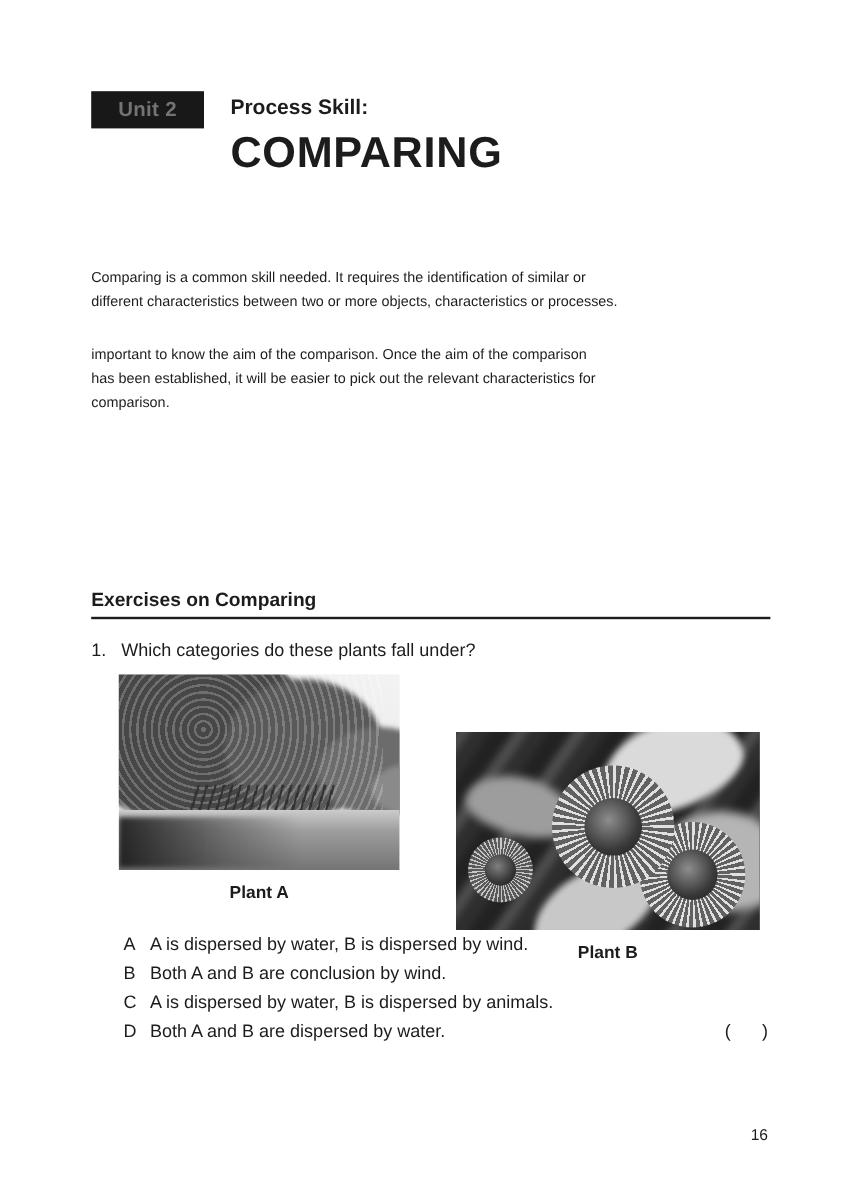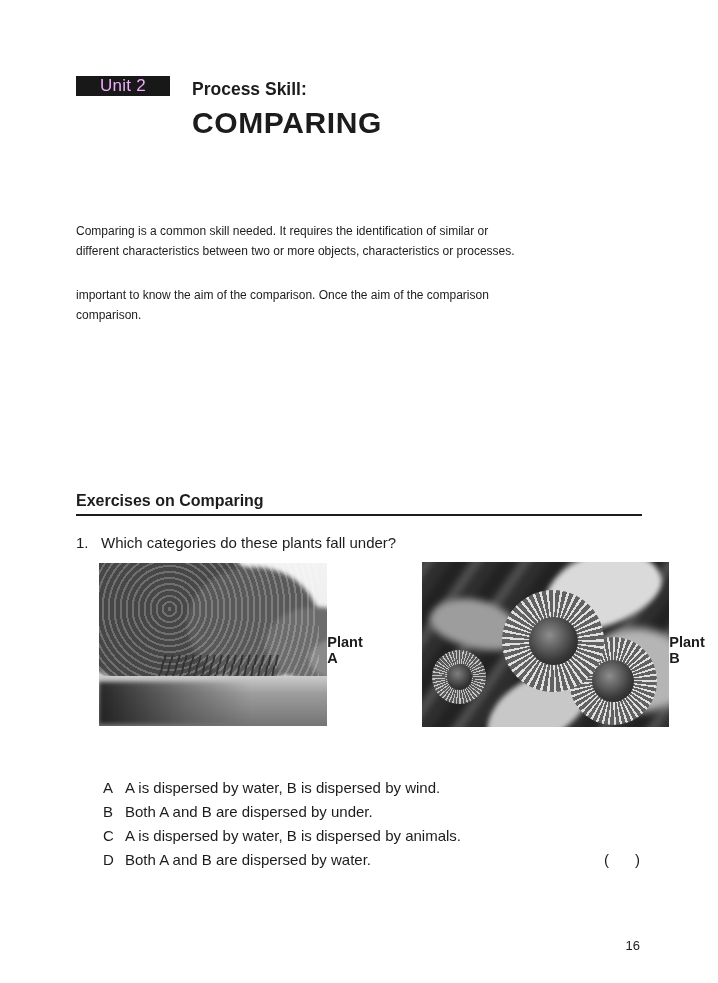--- a/index.html
+++ b/index.html
@@ -4,45 +4,45 @@
 <style>
   * { margin:0; padding:0; box-sizing:border-box; }
   html,body { background:#ffffff; }
   .page {
     position:relative; width:718px; height:983px; background:#ffffff;
     font-family:"Liberation Sans", sans-serif; color:#1c1c1c; overflow:hidden;
   }
   
   .header { position:absolute; left:76px; top:76px; display:flex; align-items:flex-start; }
   .unit-badge {
-    background:#181818; color:#f0abfc; width:94px; height:20px;
+    background:#181818; color:#737373; width:94px; height:31px;
     display:flex; align-items:center; justify-content:center;
-    font-weight:normal; font-size:17px; letter-spacing:0.3px;
+    font-weight:bold; font-size:17px; letter-spacing:0.3px;
   }
   .header-text { margin-left:22px; }
   .kicker { font-size:17.5px; font-weight:bold; line-height:27px; }
-  .big-title { font-size:30px; font-weight:bold; letter-spacing:0.6px; margin-top:3px; }
+  .big-title { font-size:36px; font-weight:bold; letter-spacing:0.6px; margin-top:3px; }
   
   .intro { position:absolute; left:76px; top:221px; width:578px; font-size:12px; }
   .tline { line-height:20px; white-space:nowrap; }
   .para-gap { height:24px; }
   
   .section {
     position:absolute; left:76px; top:492px; width:566px;
     border-bottom:2.5px solid #1c1c1c; padding-bottom:4px;
   }
   .section-title { font-size:16px; font-weight:bold; }
   
   .question-row { position:absolute; left:76px; top:533px; display:flex; font-size:15px; line-height:20px; }
   .q-number { width:25px; }
   .q-text { font-weight:normal; }
   
   .figures { position:absolute; left:99px; top:562px; display:flex; }
-  .figure { display:flex; flex-direction:row; align-items:center; }
-  .figure + .figure { margin-left:47px; }
+  .figure { display:flex; flex-direction:column; align-items:center; }
+  .figure + .figure { margin-left:47px;margin-top:48px; }
   .caption { margin-top:11px; font-size:14.5px; font-weight:bold; }
   .photo { position:relative; overflow:hidden; }
   
   .photo-a { width:234px; height:163px; background:linear-gradient(200deg,#f3f3f3 0%,#e9e9e9 45%,#dadada 100%); }
   .blob { position:absolute; border-radius:50%; filter:blur(2px); }
   .canopy1 { left:-36px; top:-26px; width:200px; height:152px; background:#474747; }
   .canopy2 { left:88px; top:4px; width:132px; height:114px; background:#595959; }
   .canopy3 { left:166px; top:44px; width:102px; height:74px; background:#6c6c6c; }
   .canopy4 { left:210px; top:74px; width:74px; height:44px; background:#8a8a8a; }
   .foliage-texture {
@@ -100,20 +100,21 @@
       <div class="kicker">Process Skill:</div>
       <div class="big-title">COMPARING</div>
     </div>
   </div>
 
   <div class="intro">
     <div class="tline">Comparing is a common skill needed. It requires the identification of similar or</div>
     <div class="tline">different characteristics between two or more objects, characteristics or processes.</div>
     <div class="para-gap"></div>
     <div class="tline">important to know the aim of the comparison. Once the aim of the comparison</div>
+    <div class="tline">has been established, it will be easier to pick out the relevant characteristics for</div>
     <div class="tline">comparison.</div>
     <div class="para-gap"></div>
   </div>
 
   <div class="section">
     <span class="section-title">Exercises on Comparing</span>
   </div>
 
   <div class="question-row">
     <span class="q-number">1.</span>
@@ -155,21 +156,21 @@
     </div>
   </div>
 
   <div class="options">
     <div class="option-row">
       <span class="opt-letter">A</span>
       <span class="opt-text">A is dispersed by water, B is dispersed by wind.</span>
     </div>
     <div class="option-row">
       <span class="opt-letter">B</span>
-      <span class="opt-text">Both A and B are dispersed by under.</span>
+      <span class="opt-text">Both A and B are conclusion by wind.</span>
     </div>
     <div class="option-row">
       <span class="opt-letter">C</span>
       <span class="opt-text">A is dispersed by water, B is dispersed by animals.</span>
     </div>
     <div class="option-row">
       <span class="opt-letter">D</span>
       <span class="opt-text">Both A and B are dispersed by water.</span>
       <span class="answer-brackets">
         <span>(</span>

